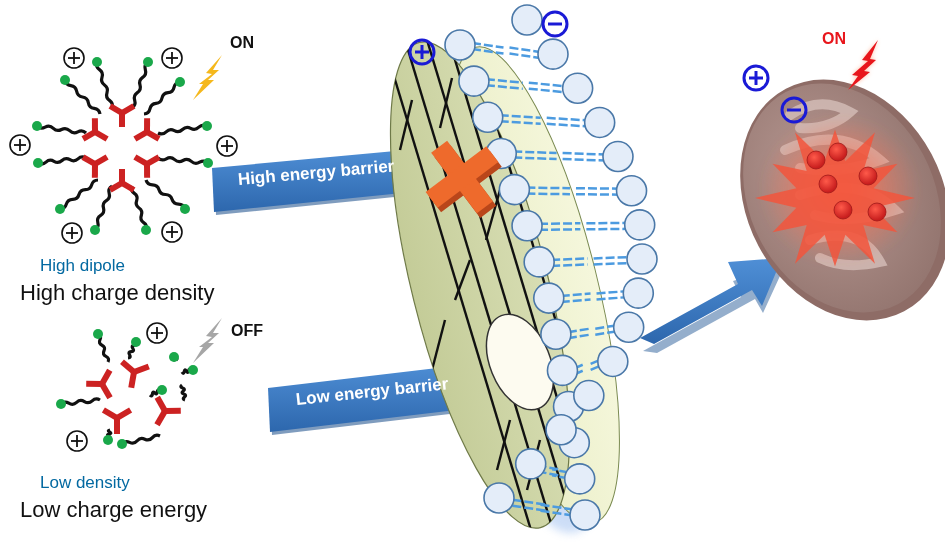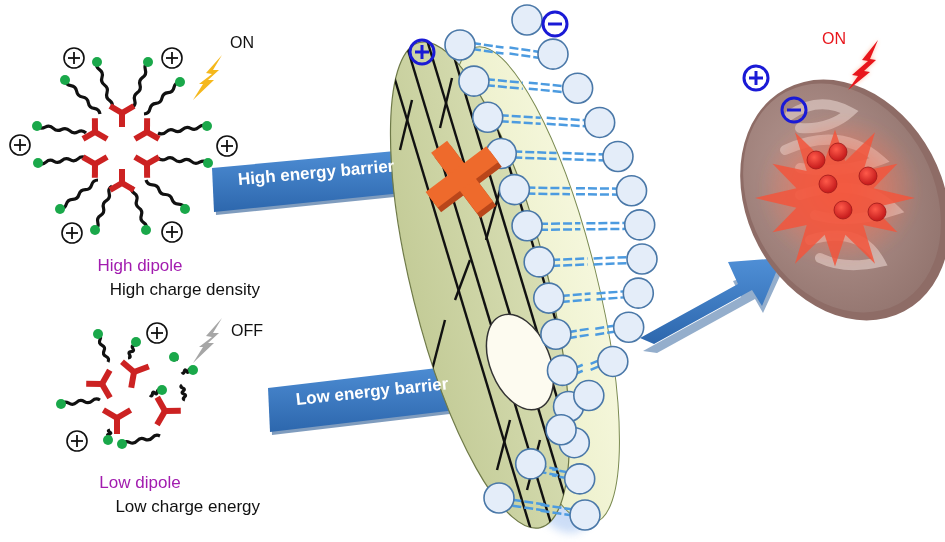--- a/index.html
+++ b/index.html
@@ -1,21 +1,21 @@
 <!DOCTYPE html>
 <html><head>
   <meta charset="utf-8">
   <style>
     html, body { margin: 0; padding: 0; background: #ffffff; }
     body { width: 945px; height: 542px; position: relative; overflow: hidden; font-family: "Liberation Sans", sans-serif; }
     .layer { position: absolute; left: 0; top: 0; }
     .label { position: absolute; font-family: "Liberation Sans", sans-serif; white-space: nowrap; }
-    .dipole { color: #a21caf; font-size: 17px; text-align: center; }
-    .density { color: #111111; font-size: 17px; text-align: right; }
-    .switch-label { font-weight: normal; font-size: 16px; color: #111; }
+    .dipole { color: #0369a1; font-size: 17px; }
+    .density { color: #111111; font-size: 22px; text-align: left; }
+    .switch-label { font-weight: bold; font-size: 16px; color: #111; }
     .switch-on-red { color: #e8161c; }
     .arrow-text { color: #ffffff; font-weight: bold; font-size: 17px; }
   </style>
 </head>
 <body>
 
 <svg class="layer" width="945" height="542" viewBox="0 0 945 542">
   <defs>
     <linearGradient id="arrowGrad" x1="0" y1="0" x2="0" y2="1">
       <stop offset="0" stop-color="#4f8fd6"></stop>
@@ -383,19 +383,19 @@
     <circle cx="794" cy="110" r="12" fill="none" stroke="#1a1ad6" stroke-width="3"></circle>
     <line x1="787" y1="110" x2="801" y2="110" stroke="#1a1ad6" stroke-width="3"></line>
   </g>
 </svg>
 
 <div class="label switch-label" style="left:230px; top:34px;">ON</div>
 <div class="label dipole" style="left:40px; top:256px; width:200px;">High dipole</div>
 <div class="label density" style="left:20px; top:280px; width:240px;">High charge density</div>
 
 <div class="label switch-label" style="left:231px; top:322px;">OFF</div>
-<div class="label dipole" style="left:40px; top:473px; width:200px;">Low dipole</div>
+<div class="label dipole" style="left:40px; top:473px; width:200px;">Low density</div>
 <div class="label density" style="left:20px; top:497px; width:240px;">Low charge energy</div>
 
 <div class="label arrow-text" style="left:238px; top:170px; transform:rotate(-5deg); transform-origin:left center;">High energy barrier</div>
 <div class="label arrow-text" style="left:296px; top:390px; transform:rotate(-6deg); transform-origin:left center;">Low energy barrier</div>
 
 <div class="label switch-label switch-on-red" style="left:822px; top:30px;">ON</div>
 
 </body></html>

